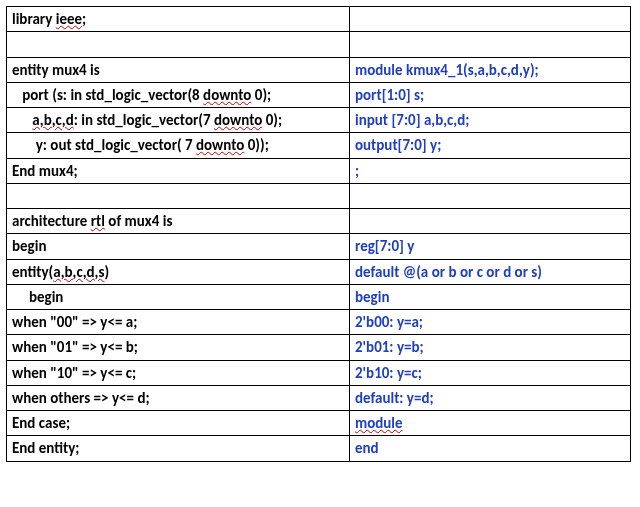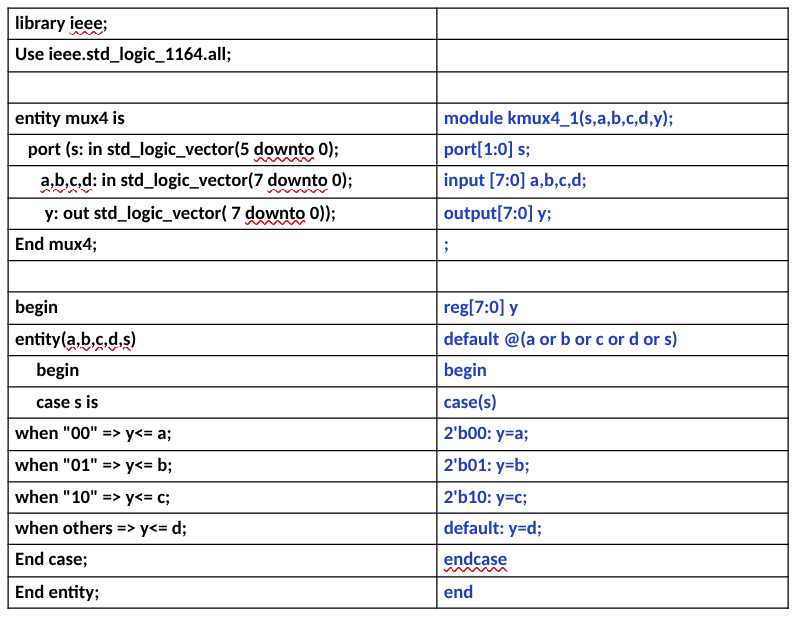--- a/index.html
+++ b/index.html
@@ -53,86 +53,82 @@
   <colgroup>
         <col class="left">
         <col class="right">
       </colgroup>
   <tbody id="tbody">
         <tr>
           <td class="vhdl"><span>library </span><span class="err">ieee</span><span>;</span></td>
           <td class="verilog"><span></span></td>
         </tr>
         <tr>
-          <td class="vhdl"><span>Use ieee.std_logic_1164.all;</span></td>
-          <td class="verilog"><span></span></td>
-        </tr>
-        <tr>
           <td class="vhdl"><span> </span></td>
           <td class="verilog"><span> </span></td>
         </tr>
         <tr>
           <td class="vhdl"><span>entity mux4 is</span></td>
           <td class="verilog"><span>module kmux4_1(s,a,b,c,d,y);</span></td>
         </tr>
         <tr>
-          <td class="vhdl"><span>   port (s: in std_logic_vector(5 </span><span class="err">downto</span><span> 0);</span></td>
+          <td class="vhdl"><span>   port (s: in std_logic_vector(8 </span><span class="err">downto</span><span> 0);</span></td>
           <td class="verilog"><span>port[1:0] s;</span></td>
         </tr>
         <tr>
           <td class="vhdl"><span>      </span><span class="err">a,b,c,d</span><span>: in std_logic_vector(7 </span><span class="err">downto</span><span> 0);</span></td>
           <td class="verilog"><span>input [7:0] a,b,c,d;</span></td>
         </tr>
         <tr>
           <td class="vhdl"><span>       y: out std_logic_vector( 7 </span><span class="err">downto</span><span> 0));</span></td>
           <td class="verilog"><span>output[7:0] y;</span></td>
         </tr>
         <tr>
           <td class="vhdl"><span>End mux4;</span></td>
           <td class="verilog"><span>;</span></td>
         </tr>
         <tr>
           <td class="vhdl"><span> </span></td>
           <td class="verilog"><span> </span></td>
         </tr>
         <tr>
+          <td class="vhdl"><span>architecture </span><span class="err">rtl</span><span> of mux4 is</span></td>
+          <td class="verilog"><span></span></td>
+        </tr>
+        <tr>
           <td class="vhdl"><span>begin</span></td>
           <td class="verilog"><span>reg[7:0] y</span></td>
         </tr>
         <tr>
           <td class="vhdl"><span>entity(</span><span class="err">a,b,c,d,s</span><span>)</span></td>
           <td class="verilog"><span>default @(a or b or c or d or s)</span></td>
         </tr>
         <tr>
           <td class="vhdl"><span>     begin</span></td>
           <td class="verilog"><span>begin</span></td>
-        </tr>
-        <tr>
-          <td class="vhdl"><span>     case s is</span></td>
-          <td class="verilog"><span>case(s)</span></td>
         </tr>
         <tr>
           <td class="vhdl"><span>when "00" =&gt; y&lt;= a;</span></td>
           <td class="verilog"><span>2'b00: y=a;</span></td>
         </tr>
         <tr>
           <td class="vhdl"><span>when "01" =&gt; y&lt;= b;</span></td>
           <td class="verilog"><span>2'b01: y=b;</span></td>
         </tr>
         <tr>
           <td class="vhdl"><span>when "10" =&gt; y&lt;= c;</span></td>
           <td class="verilog"><span>2'b10: y=c;</span></td>
         </tr>
         <tr>
           <td class="vhdl"><span>when others =&gt; y&lt;= d;</span></td>
           <td class="verilog"><span>default: y=d;</span></td>
         </tr>
         <tr>
           <td class="vhdl"><span>End case;</span></td>
-          <td class="verilog"><span class="err">endcase</span></td>
+          <td class="verilog"><span class="err">module</span></td>
         </tr>
         <tr>
           <td class="vhdl"><span>End entity;</span></td>
           <td class="verilog"><span>end</span></td>
         </tr>
       </tbody>
 </table>
 
 </div>
 

